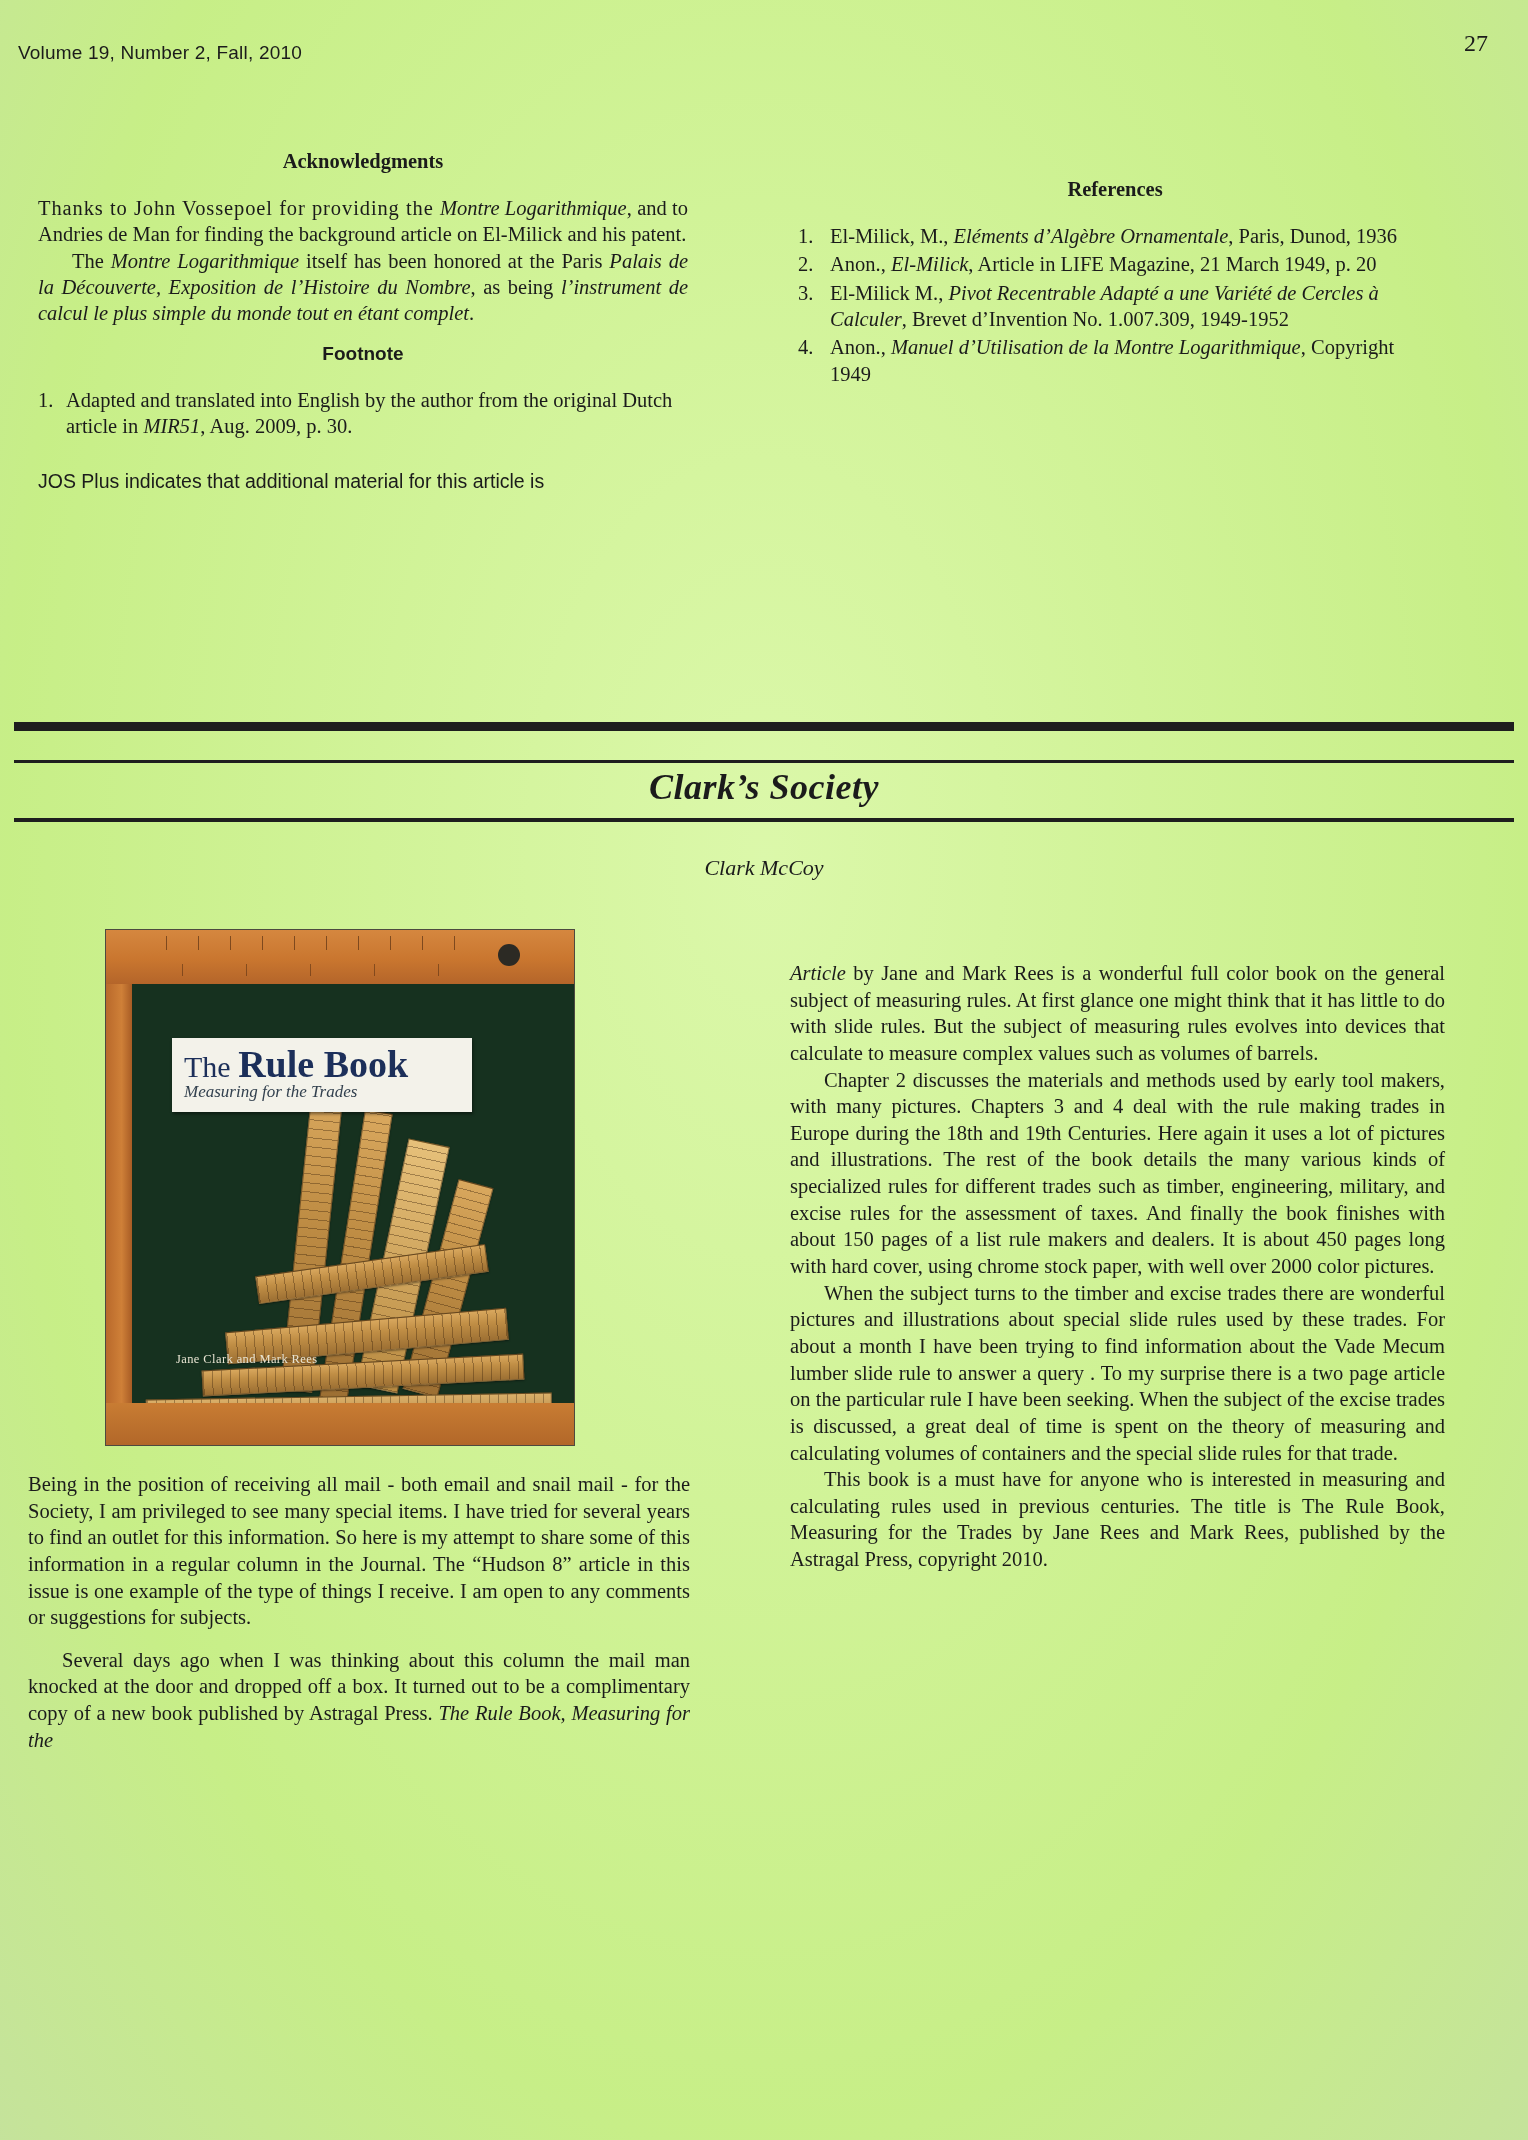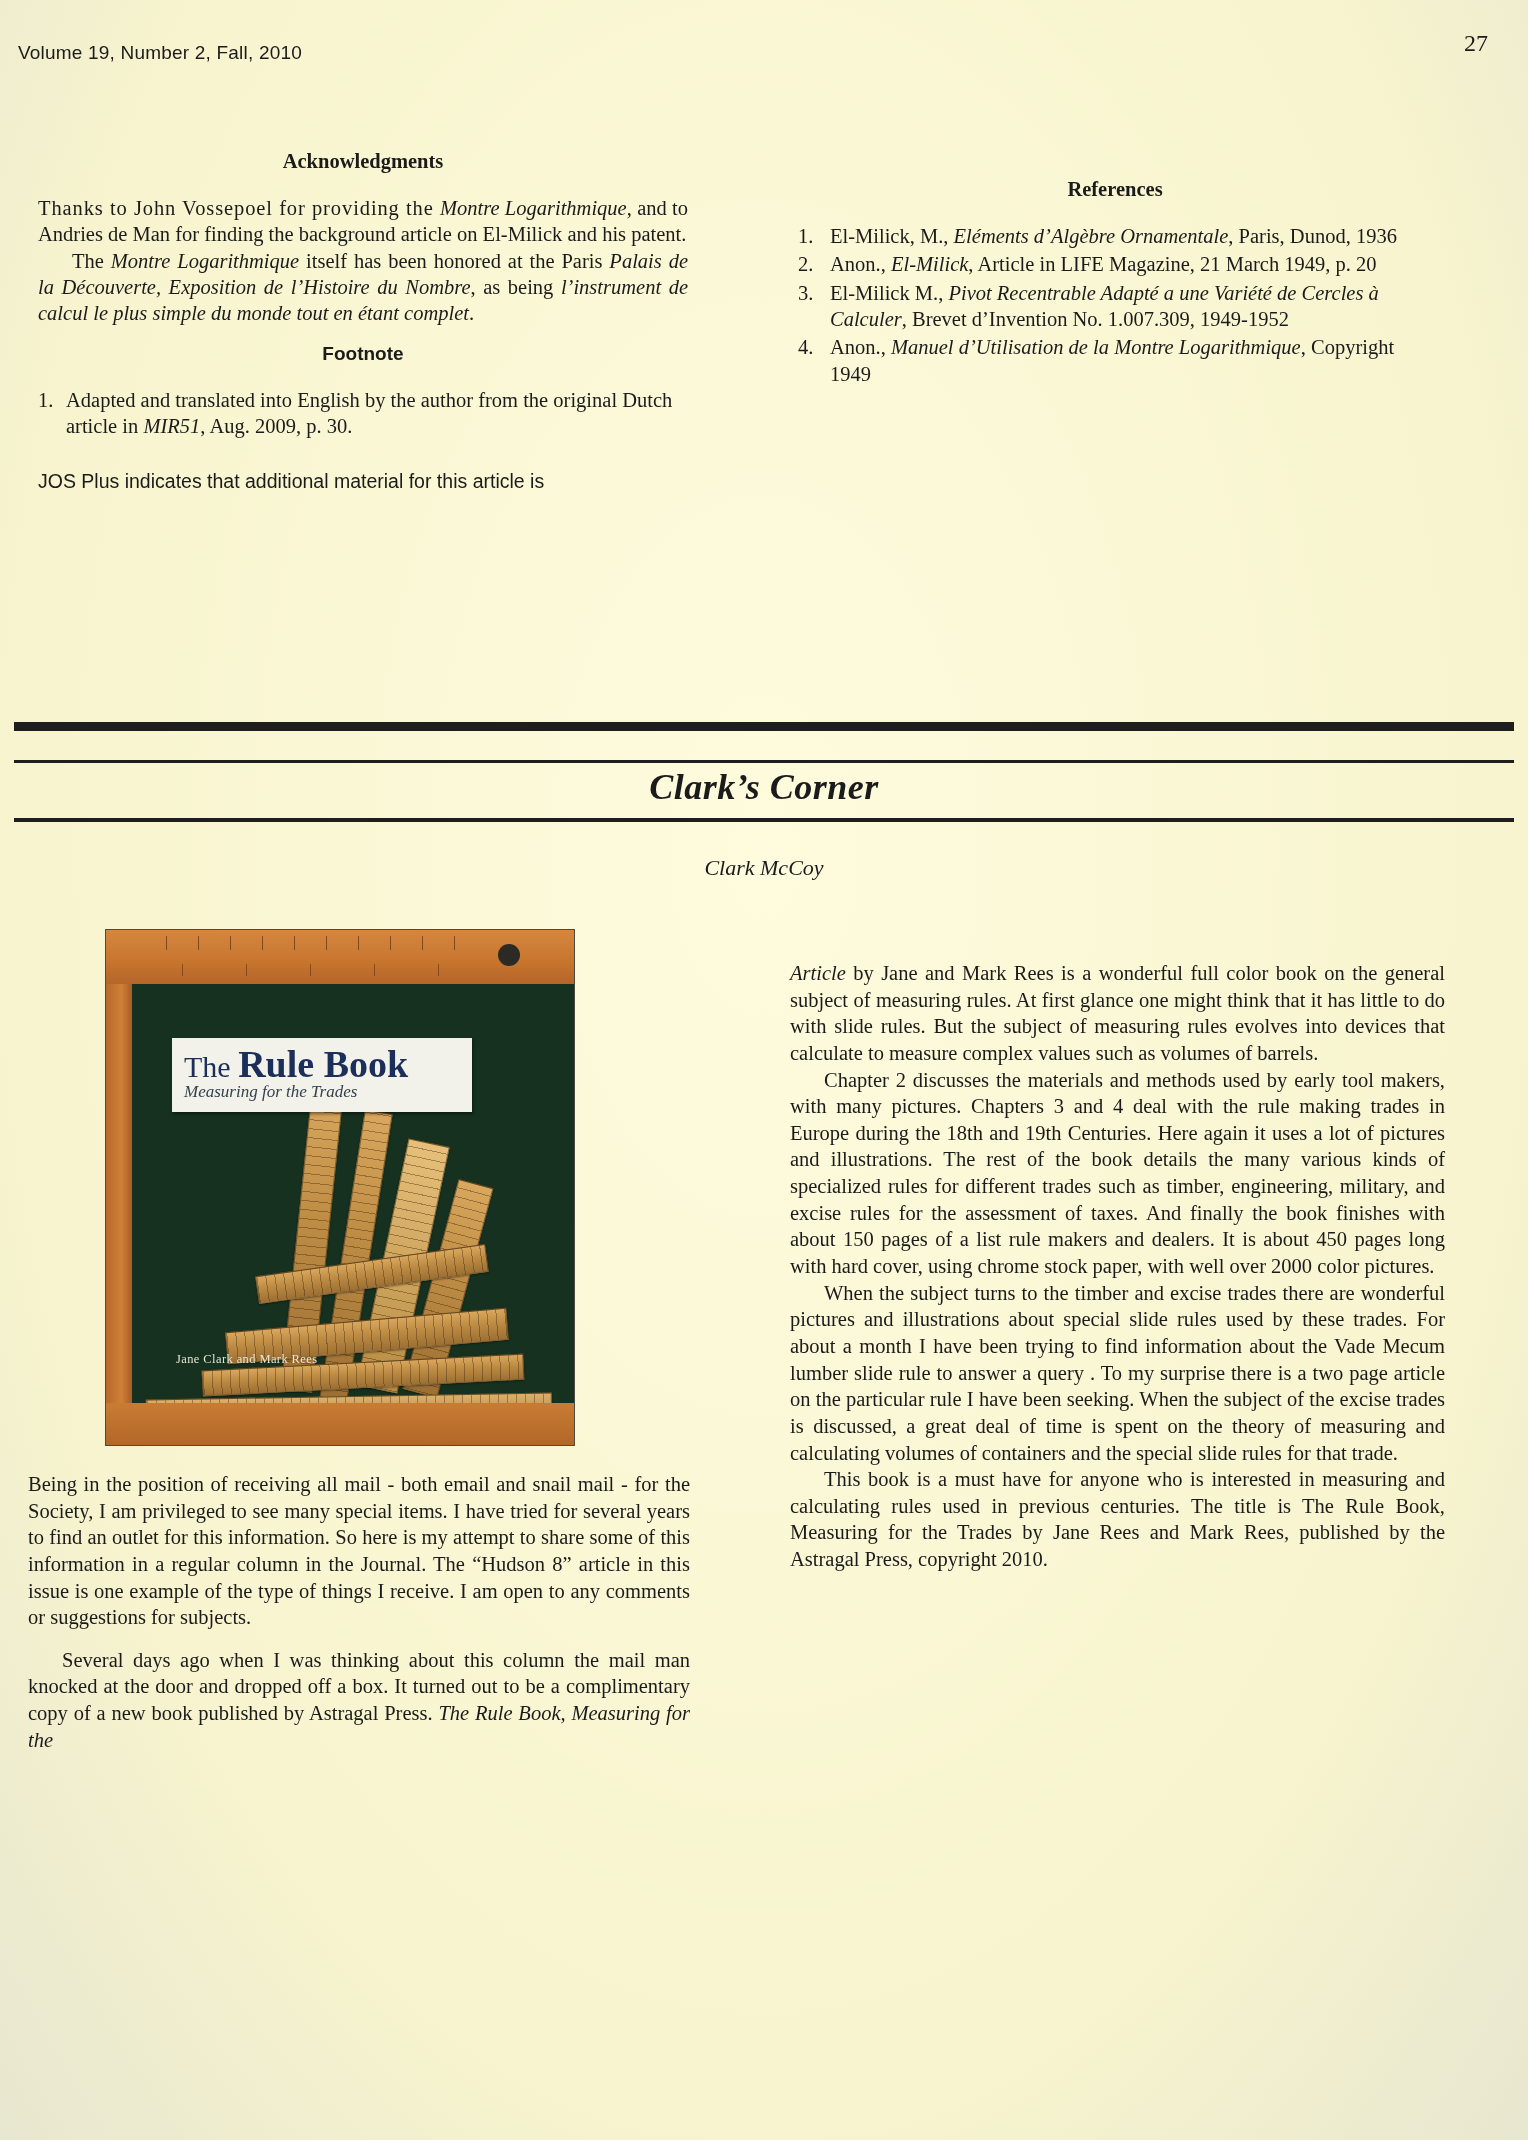--- a/index.html
+++ b/index.html
@@ -4,21 +4,21 @@
 <style>
   html, body {
     margin: 0;
     padding: 0;
     background: #ffffff;
   }
   .page {
     position: relative;
     width: 1528px;
     height: 2140px;
-    background: #fef9c3;
+    background: #bef264;
     font-family: "Liberation Serif", serif;
     color: #1b1b1b;
     overflow: hidden;
   }
   
   .page::before {
     content: "";
     position: absolute;
     inset: 0;
     background:
@@ -330,21 +330,21 @@
         <li>
           <span class="num">4.</span>
           <span>Anon., </span><span class="it">Manuel d’Utilisation de la Montre Logarithmique</span><span>, Copyright 1949</span>
         </li>
       </ul>
     </div>
   </div>
 
   <div class="rule r1"></div>
   <div class="rule r2"></div>
-  <div class="masthead">Clark’s Corner</div>
+  <div class="masthead">Clark’s Society</div>
   <div class="rule r3"></div>
   <div class="byline">Clark  McCoy</div>
 
   <div class="bottom-left">
 
     <div class="bookcover">
       <div class="bc-left"></div>
       <div class="bc-top">
         <div class="tick" style="left:60px"></div>
           <div class="tick" style="left:92px"></div>

